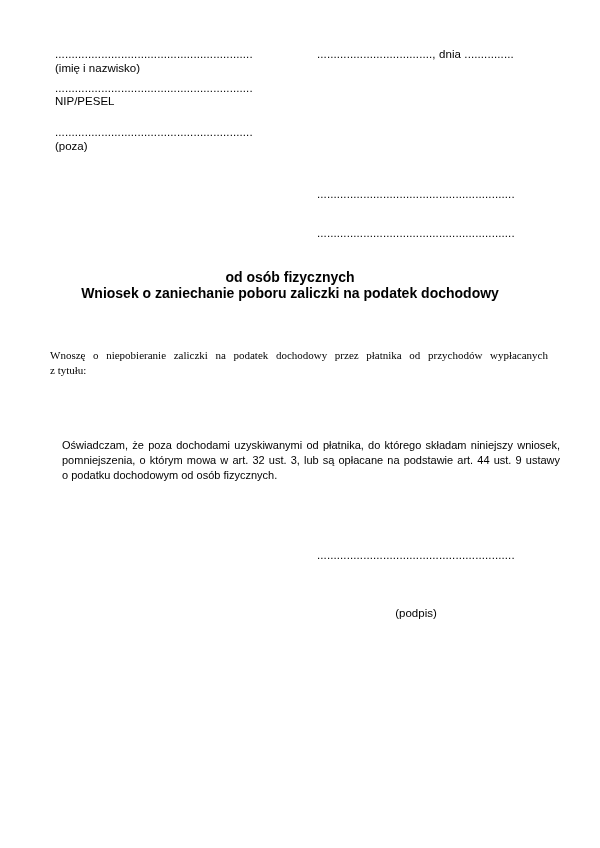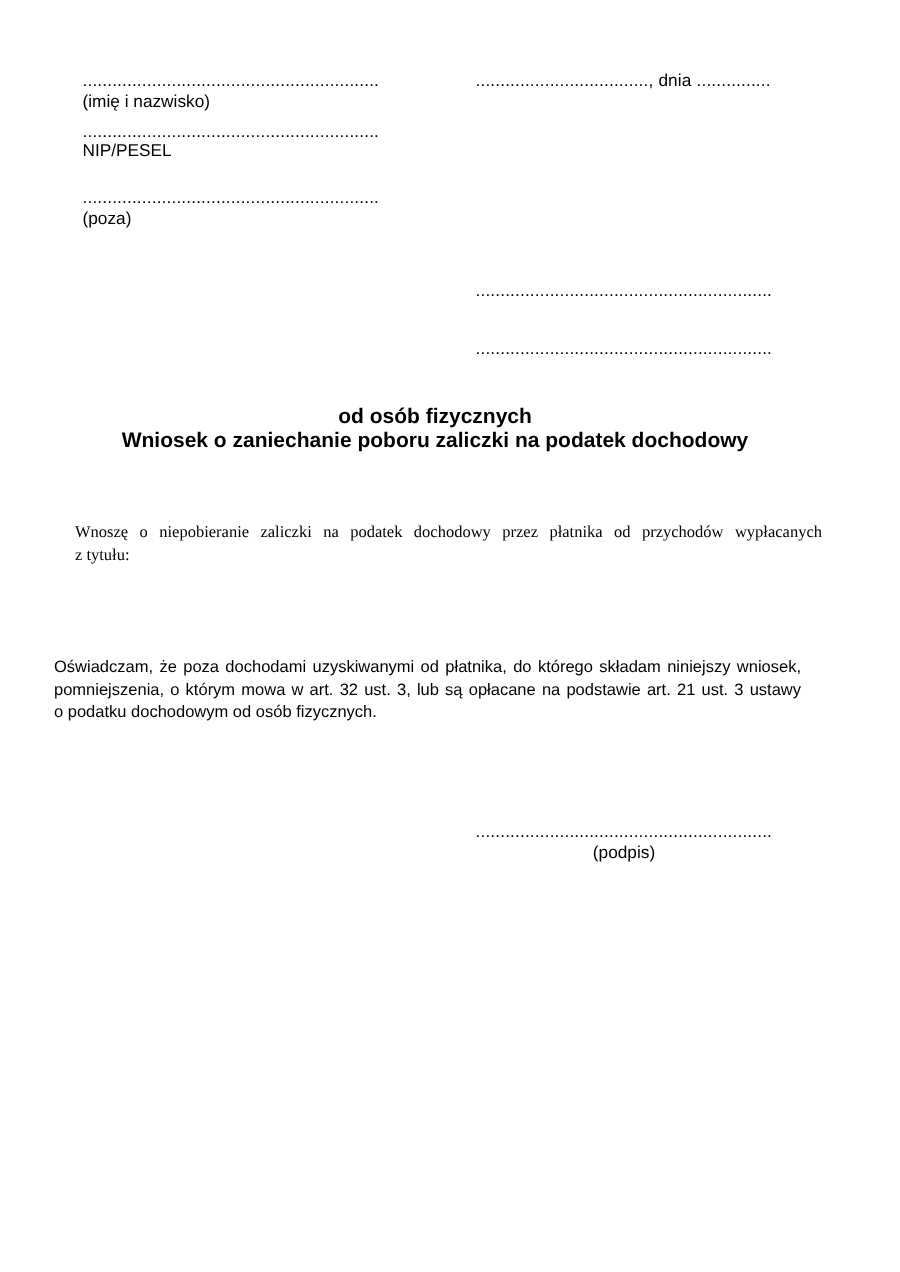--- a/index.html
+++ b/index.html
@@ -44,20 +44,21 @@
     text-align-last: justify;
   }
   .para .lastline {
     text-align: right;
     text-align-last: left;
   }
   .sig-label {
     font-size: 11.5px;
     line-height: 13px;
     text-align: center;
+    margin-top: 44px;
   }
 </style>
 </head>
 <body>
 
 <div class="page">
 
   <div class="abs dotline" style="left:55px; top:48px; width:198px;">........................................................................</div>
   <div class="abs label" style="left:55px; top:62px;">(imię i nazwisko)</div>
 
@@ -75,22 +76,22 @@
   <div class="abs title" style="left:40px; top:270px; width:500px;">
     <div>od osób fizycznych</div>
     <div>Wniosek o zaniechanie poboru zaliczki na podatek dochodowy</div>
   </div>
 
   <div class="abs para" style="left:50px; top:348px; width:498px;font-family:Liberation Serif, serif;">
     <div class="jline">Wnoszę o niepobieranie zaliczki na podatek dochodowy przez płatnika od przychodów wypłacanych</div>
     <div class="lastline">z tytułu:</div>
   </div>
 
-  <div class="abs para" style="left:36px; top:438px; width:498px;">
+  <div class="abs para" style="left:62px; top:438px; width:498px;">
     <div class="jline">Oświadczam, że poza dochodami uzyskiwanymi od płatnika, do którego składam niniejszy wniosek,</div>
-    <div class="jline">pomniejszenia, o którym mowa w art. 32 ust. 3, lub są opłacane na podstawie art. 21 ust. 3 ustawy</div>
+    <div class="jline">pomniejszenia, o którym mowa w art. 32 ust. 3, lub są opłacane na podstawie art. 44 ust. 9 ustawy</div>
     <div class="lastline">o podatku dochodowym od osób fizycznych.</div>
   </div>
 
   <div class="abs dotline" style="left:317px; top:549px; width:198px;">........................................................................</div>
   <div class="abs sig-label" style="left:317px; top:563px; width:198px;">(podpis)</div>
 
 </div>
 
 </body></html>

